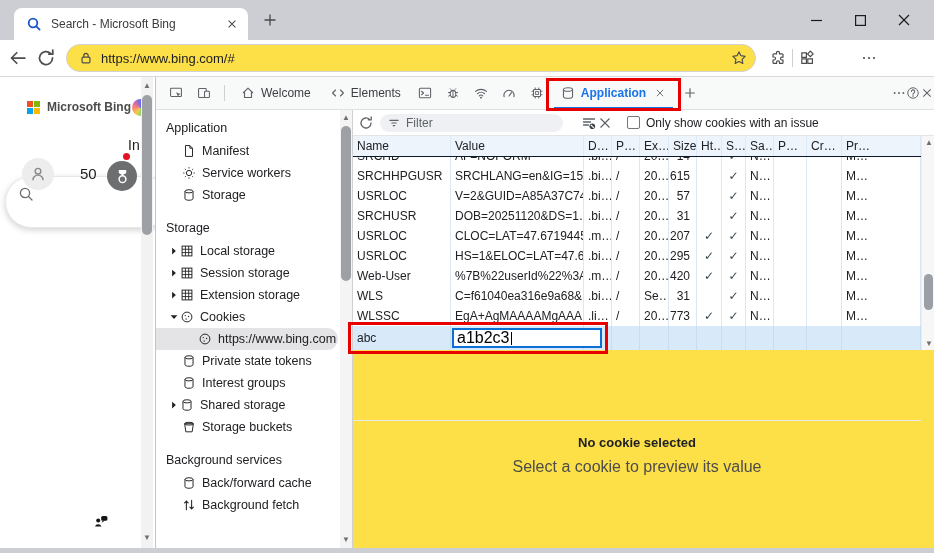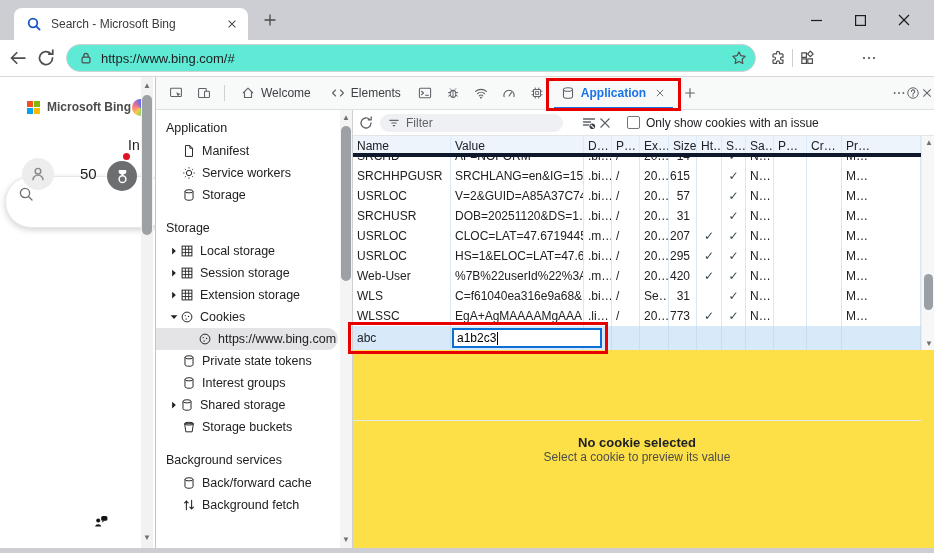--- a/index.html
+++ b/index.html
@@ -14,21 +14,21 @@
   .btab-title { font-size:12px; color:#3b3b3b; flex:1; margin-left:9px; white-space:nowrap; overflow:hidden; }
   .newtab { position:absolute; left:262px; top:12px; width:24px; height:24px; color:#4a4a4a; }
   .winbtns { position:absolute; right:8px; top:0; height:40px; display:flex; align-items:center; }
   .winbtn { width:44px; height:30px; display:flex; align-items:center; justify-content:center; color:#1b1b1b; }
 
   
   .toolbar { position:absolute; left:0; top:40px; width:934px; height:37px; background:#fff;
     border-bottom:1px solid #d9d9d9; display:flex; align-items:center; }
   .navbtn { width:28px; height:28px; margin-left:8px; display:flex; align-items:center; justify-content:center; color:#4e4e4e; }
   .urlpill { position:relative; margin-left:10px; width:690px; height:28px; border:1px solid #d2d2d2; border-radius:14px;
-    background:#5eead4; display:flex; align-items:center; padding:0 8px 0 12px; }
+    background:#fde047; display:flex; align-items:center; padding:0 8px 0 12px; }
   .urltext { font-size:13px; color:#202124; margin-left:8px; flex:1; }
   .tb-right { display:flex; align-items:center; margin-left:6px; color:#4e4e4e; }
   .tb-divider { width:1px; height:18px; background:#cfcfcf; margin:0 6px; }
 
   
   .content { position:absolute; left:0; top:77px; width:934px; height:471px; display:flex; }
   .bottom-strip { position:absolute; left:0; bottom:0; width:934px; height:5px; background:#ccced3; }
 
   
   .bing { position:relative; width:155px; height:471px; background:#fff; overflow:hidden; }
@@ -92,47 +92,47 @@
   .cp-refresh { width:22px; height:22px; margin-left:5px; display:flex; align-items:center; justify-content:center; color:#5f6368; }
   .filterpill { width:183px; height:18px; margin-left:6px; background:#eef0f3; border-radius:9px; display:flex;
     align-items:center; padding-left:8px; }
   .filterpill .ph { font-size:12px; color:#5f6368; margin-left:6px; }
   .cp-ic { width:22px; height:22px; display:flex; align-items:center; justify-content:center; color:#5f6368; }
   .cp-clear { margin-left:18px; }
   .cbx { width:13px; height:13px; border:1px solid #767676; border-radius:2px; background:#fff; margin-left:14px; flex:none; }
   .cbx-label { font-size:12px; color:#202124; margin-left:6px; white-space:nowrap; }
 
   .cp-table { position:absolute; left:0; top:26px; width:568px; }
-  .cp-hrow { display:flex; height:21px; background:#eef4fb; border-bottom:4px solid #0f172a; }
+  .cp-hrow { display:flex; height:21px; background:#eef4fb; border-bottom:1px solid #0f172a; }
   .cp-hcell { font-size:12px; color:#202124; line-height:21px; padding-left:4px; overflow:hidden; white-space:nowrap;
     border-right:1px solid #dce9f6; flex:none; }
   .cp-row { display:flex; height:20px; background:#fff; position:relative; }
   .cp-cell { font-size:12px; color:#202124; line-height:20px; padding-left:4px; overflow:hidden; white-space:nowrap;
     border-right:1px solid #d9e7f6; flex:none; }
   .al-r { text-align:right; padding-right:6px; padding-left:0; }
   .al-c { text-align:center; padding-left:0; color:#37474f; }
   .cp-cliprow { height:9px; overflow:hidden; }
   .cp-cliprow .cp-row { transform:translateY(-11px); }
   .cp-row.editing { height:24px; background:#d8eafa; }
   .cp-row.editing .cp-cell { line-height:24px; border-right:1px solid #c7ddf0; }
   .edit-box { position:absolute; left:99px; top:2px; width:150px; height:20px; background:#fff; border:2px solid #0b6fd4;
     display:flex; align-items:center; padding-left:3px; z-index:2; }
-  .edit-box span { font-size:12px; color:#000; }
+  .edit-box span { font-size:16px; color:#000; }
   .caret { display:inline-block; width:1px; height:13px; background:#000; margin-left:1px; animation:blink 1.1s step-end infinite; }
   @keyframes blink { 50% { opacity:0; } }
   .abc-frame { position:absolute; left:-5px; top:186px; width:260px; height:32px; border:3px solid #e60000; z-index:5; pointer-events:none; }
 
   .cp-sb { position:absolute; right:0; top:26px; width:14px; height:214px; background:#f7f7f8; border-left:1px solid #ececec; }
   .cp-sb .th { position:absolute; left:2px; top:138px; width:9px; height:36px; background:#9aa0a6; border-radius:5px; }
   .cp-sb .sb-up { top:2px; width:14px; }
   .cp-sb .sb-dn { bottom:2px; width:14px; }
 
   .cp-preview { position:absolute; left:0; top:310px; width:568px; border-top:1px solid #e8e8e8; text-align:center; }
   .pv-title { margin-top:14px; font-size:13px; font-weight:700; color:#202124; }
-  .pv-sub { margin-top:0; font-size:12px; color:#4c4c4c; }
+  .pv-sub { margin-top:8px; font-size:16px; color:#4c4c4c; }
 
   
   .ic { display:inline-flex; width:16px; height:16px; align-items:center; justify-content:center; flex:none; }
   .ic svg { width:100%; height:100%; }
   .ic-14 { width:14px; height:14px; }
   .ic-12 { width:12px; height:12px; }
   .ic-20 { width:20px; height:20px; }
   .ic-full svg { width:100%; height:100%; }
   .blue { color:#1a56c8; }
   .sq { width:6px; height:6px; }

